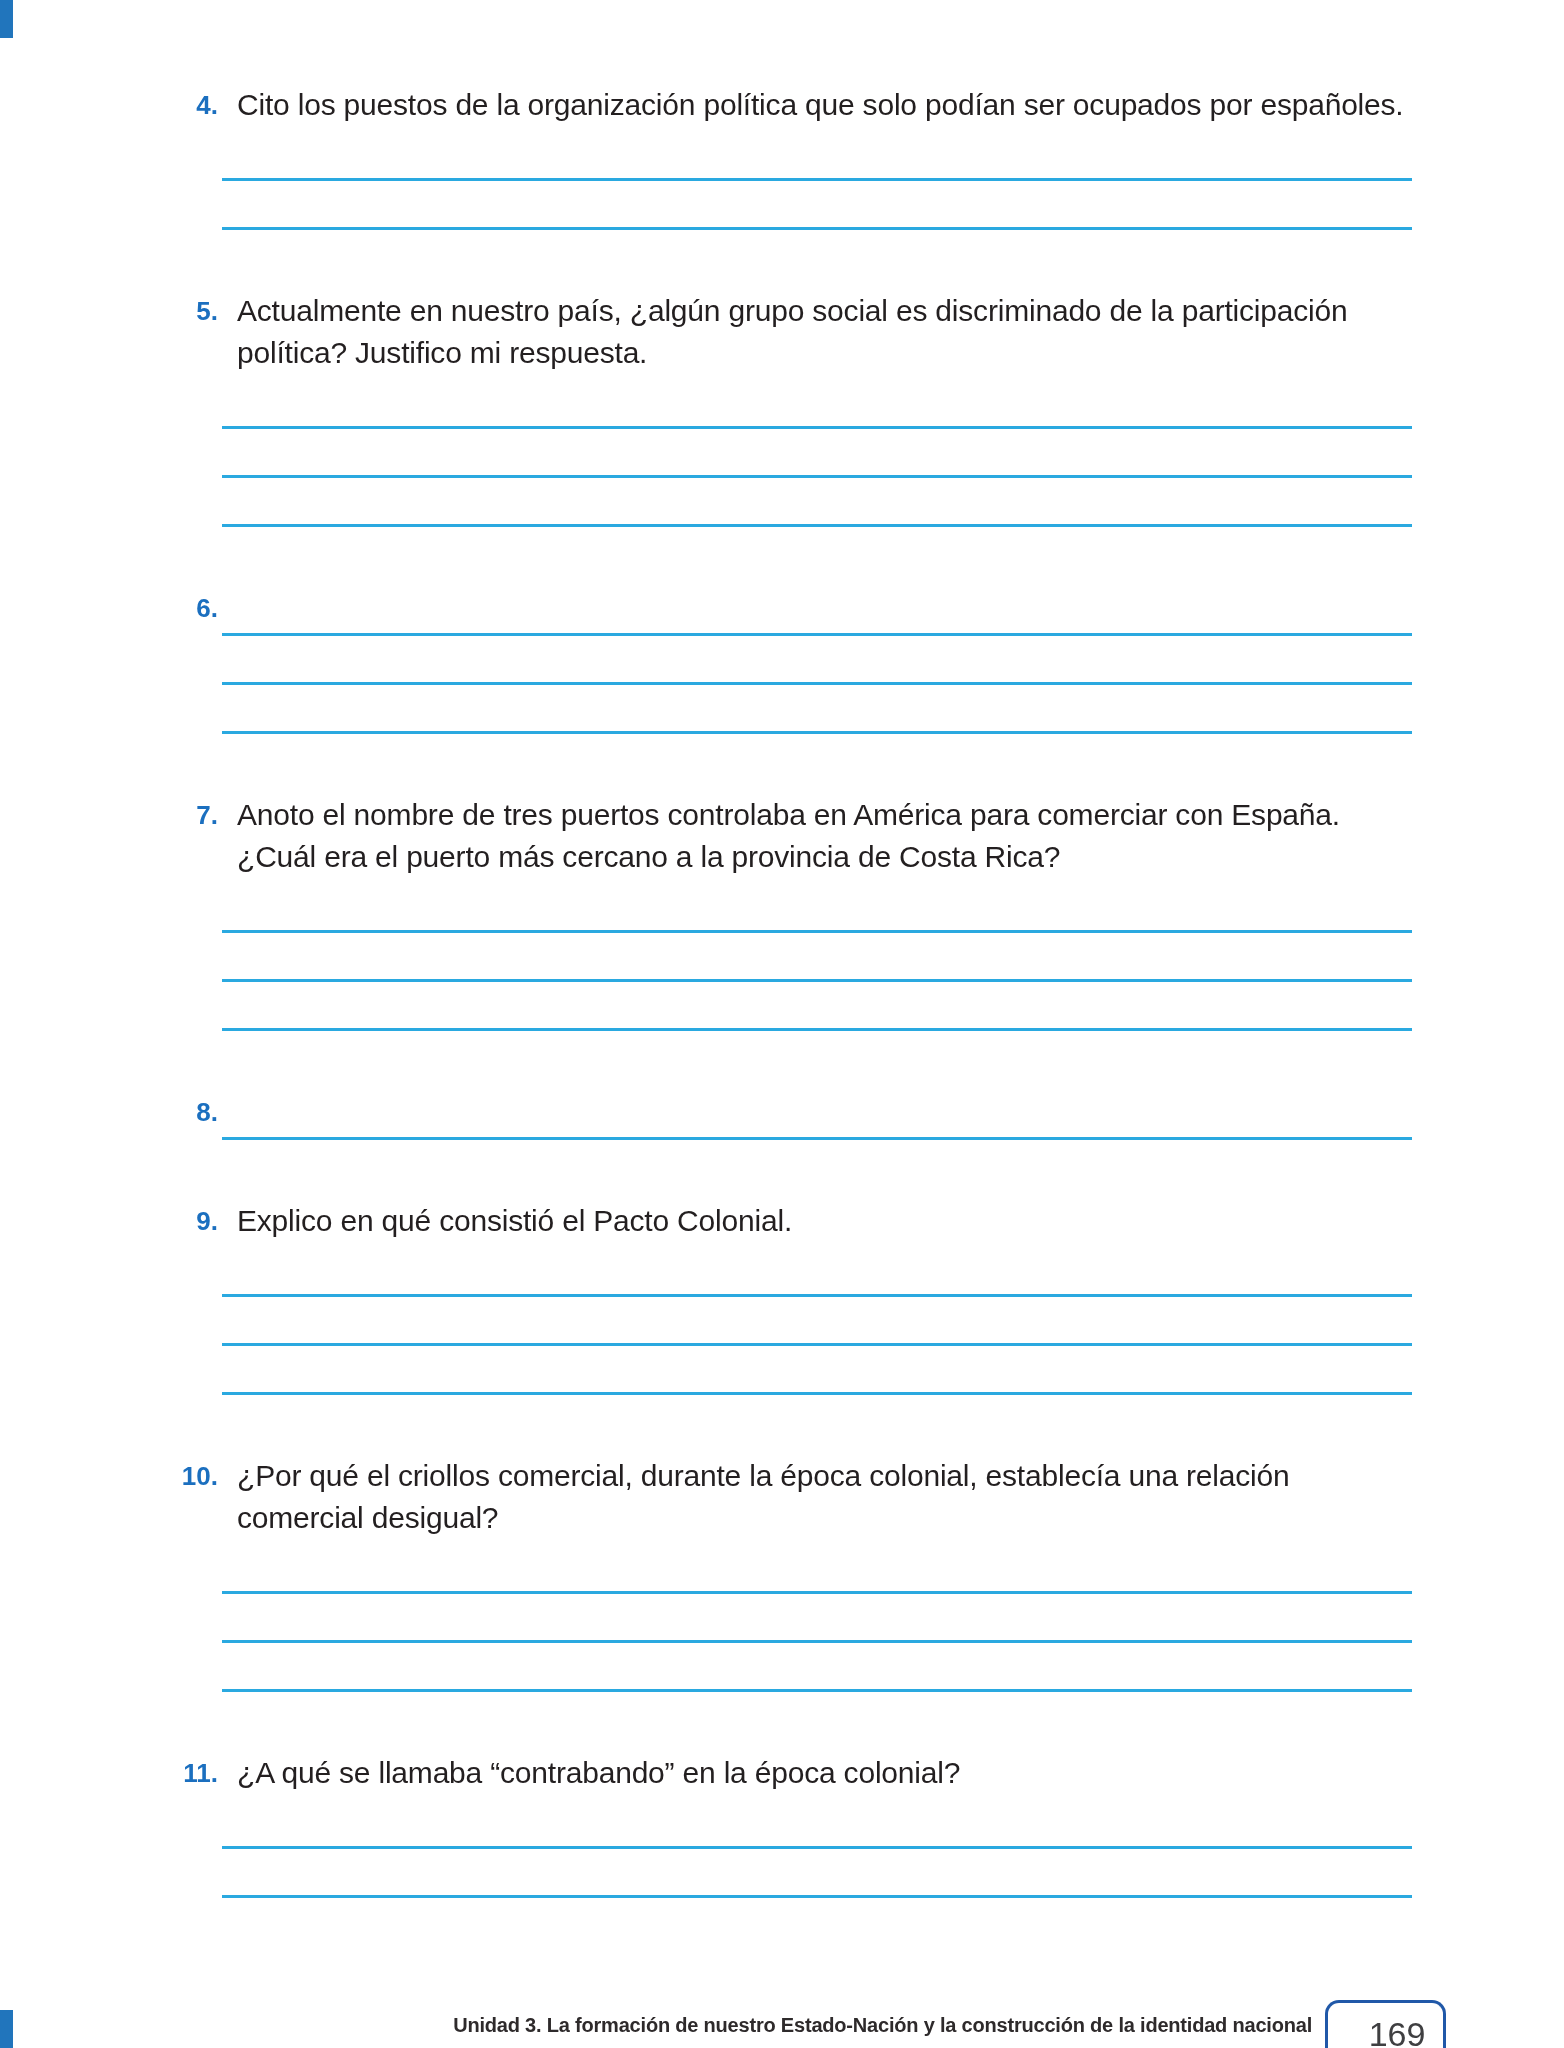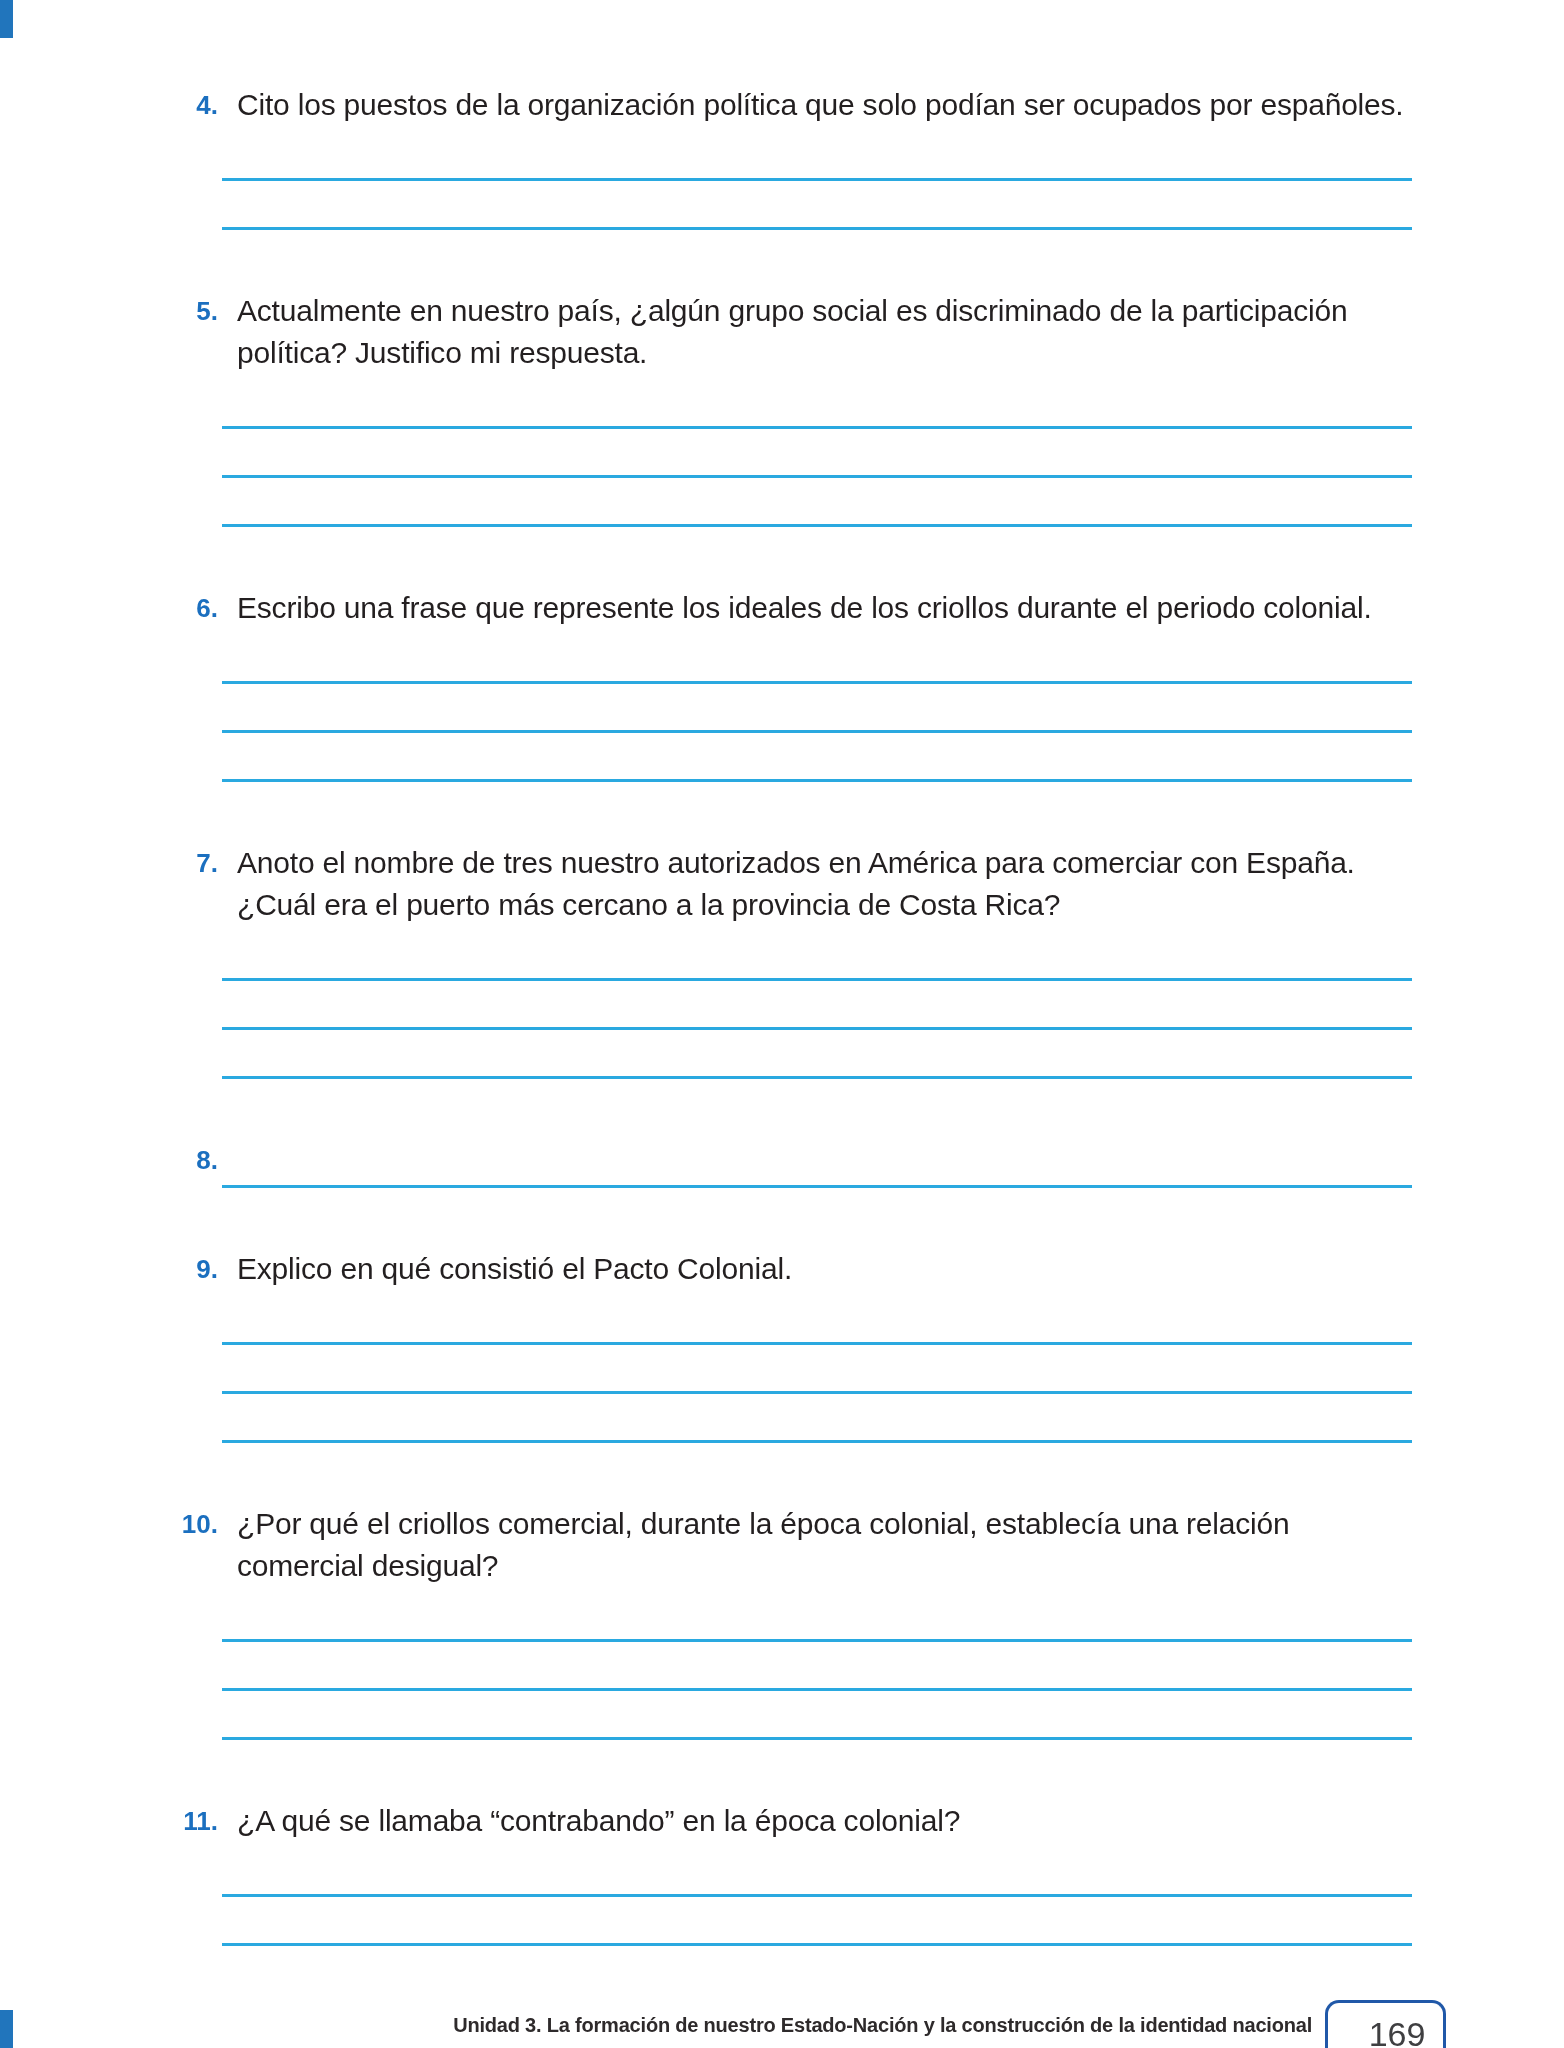--- a/index.html
+++ b/index.html
@@ -111,31 +111,30 @@
     <span class="q-text">Actualmente en nuestro país, ¿algún grupo social es discriminado de la participación política? Justifico mi respuesta.</span>
     <div class="lines">
           <div class="line"></div>
           <div class="line"></div>
           <div class="line"></div>
         </div>
   </div>
 
   <div class="question">
     <span class="q-num">6.</span>
-    <span class="q-text">Escribo una frase que represente los ideales de los criollos durante el periodo colonial.</span>
     <div class="lines">
           <div class="line"></div>
           <div class="line"></div>
           <div class="line"></div>
         </div>
   </div>
 
   <div class="question">
     <span class="q-num">7.</span>
-    <span class="q-text">Anoto el nombre de tres nuestro autorizados en América para comerciar con España. ¿Cuál era el puerto más cercano a la provincia de Costa Rica?</span>
+    <span class="q-text">Anoto el nombre de tres puertos controlaba en América para comerciar con España. ¿Cuál era el puerto más cercano a la provincia de Costa Rica?</span>
     <div class="lines">
           <div class="line"></div>
           <div class="line"></div>
           <div class="line"></div>
         </div>
   </div>
 
   <div class="question">
     <span class="q-num">8.</span>
     <div class="lines">

